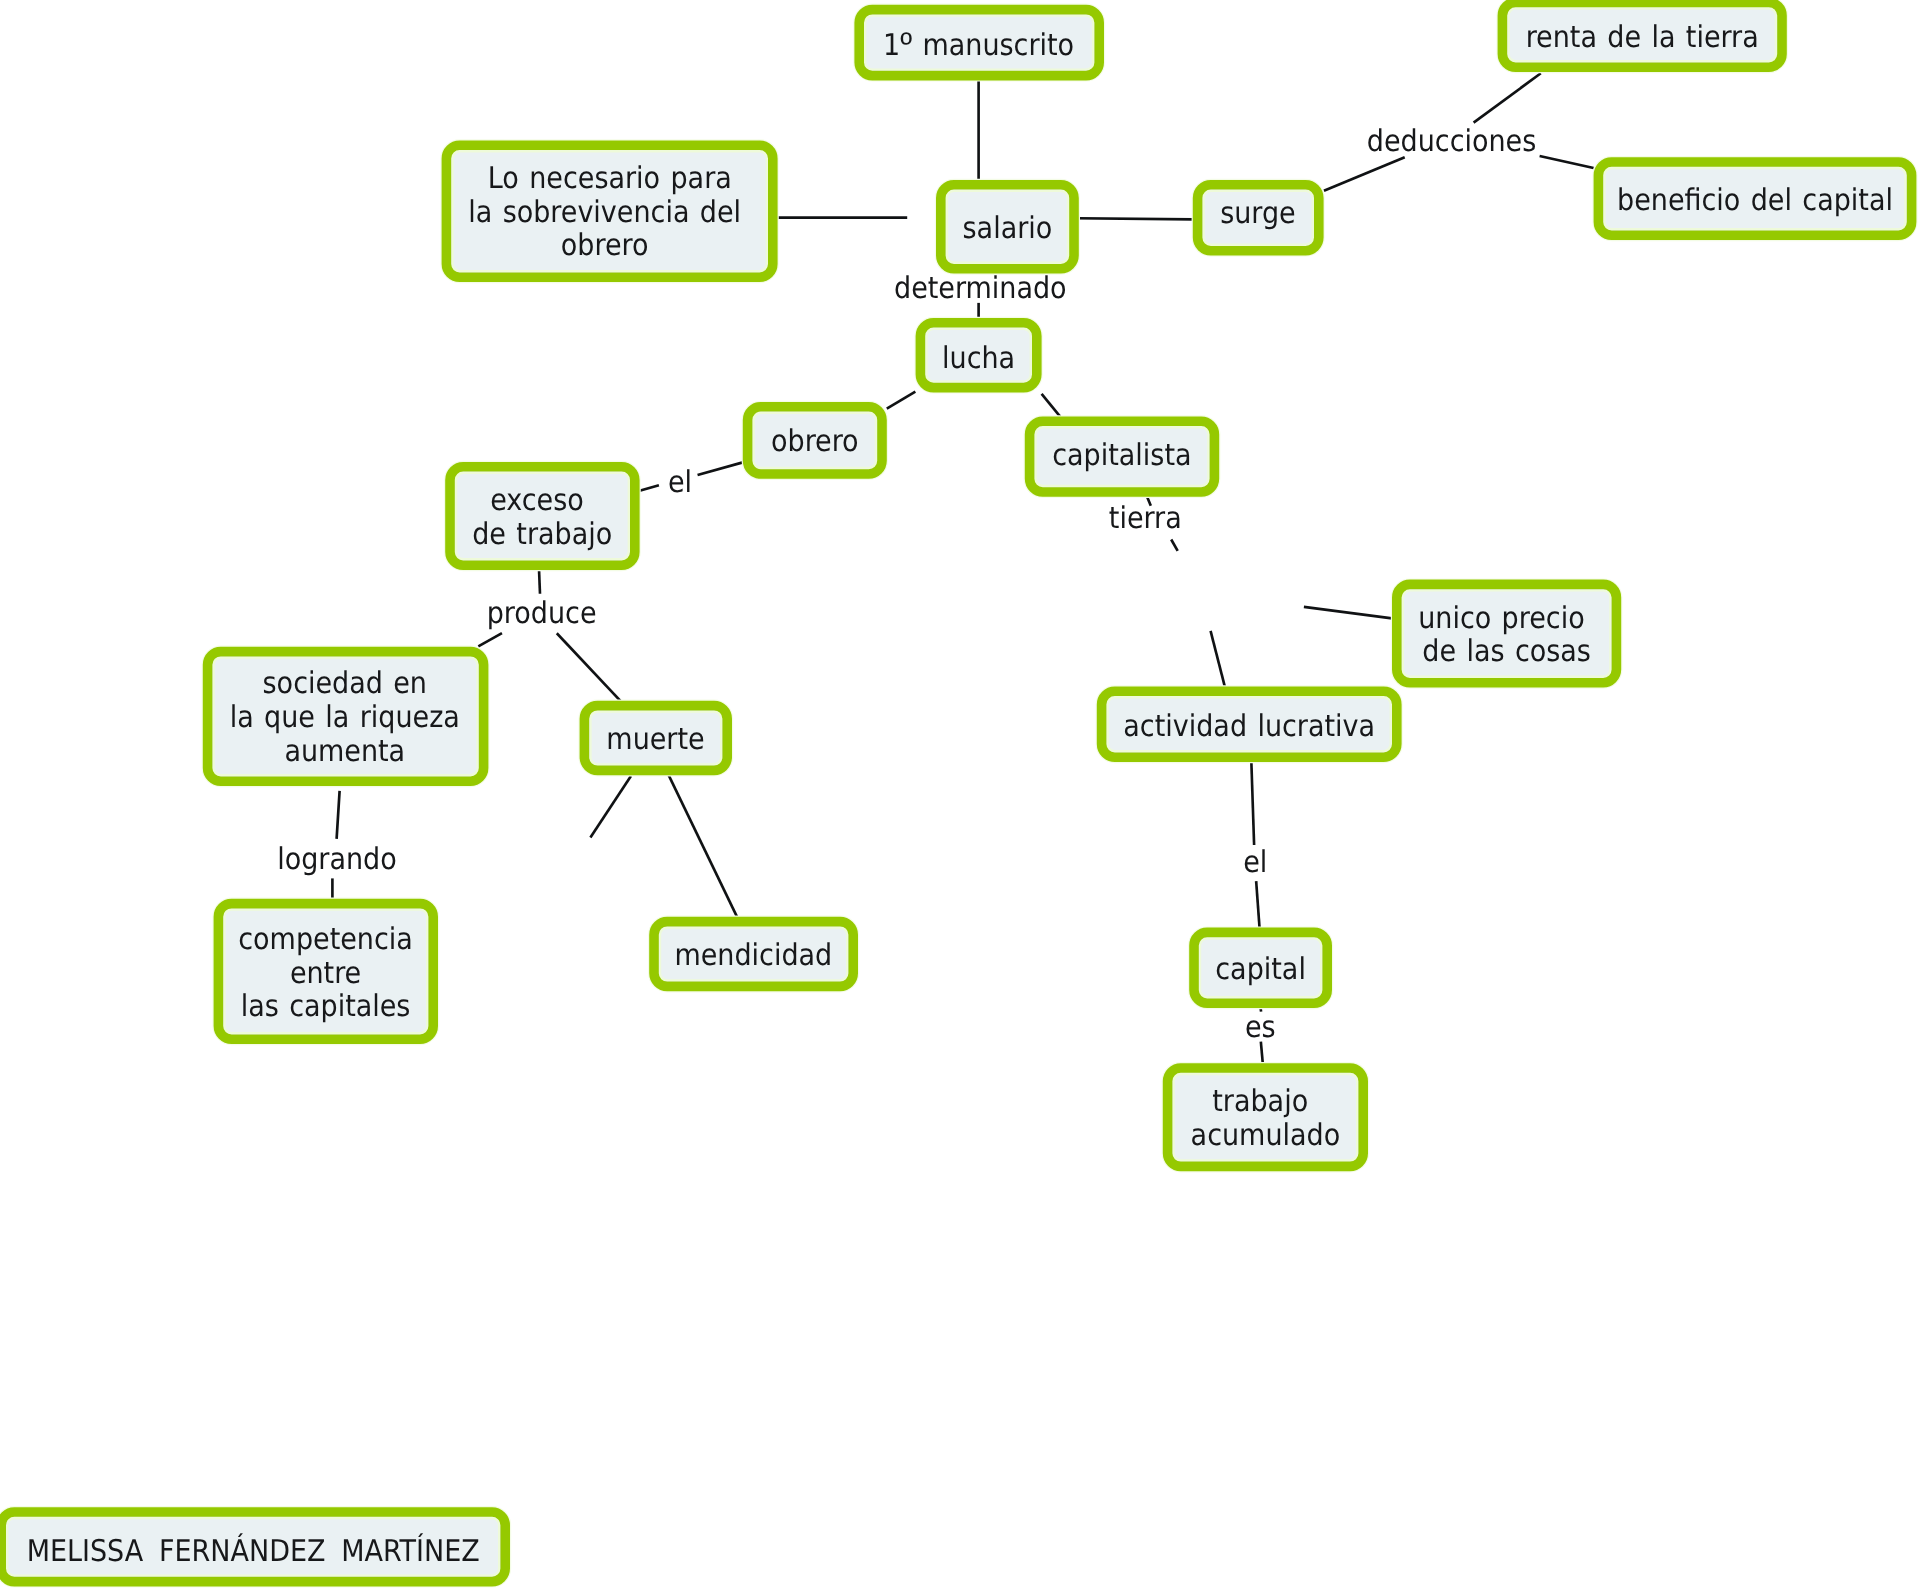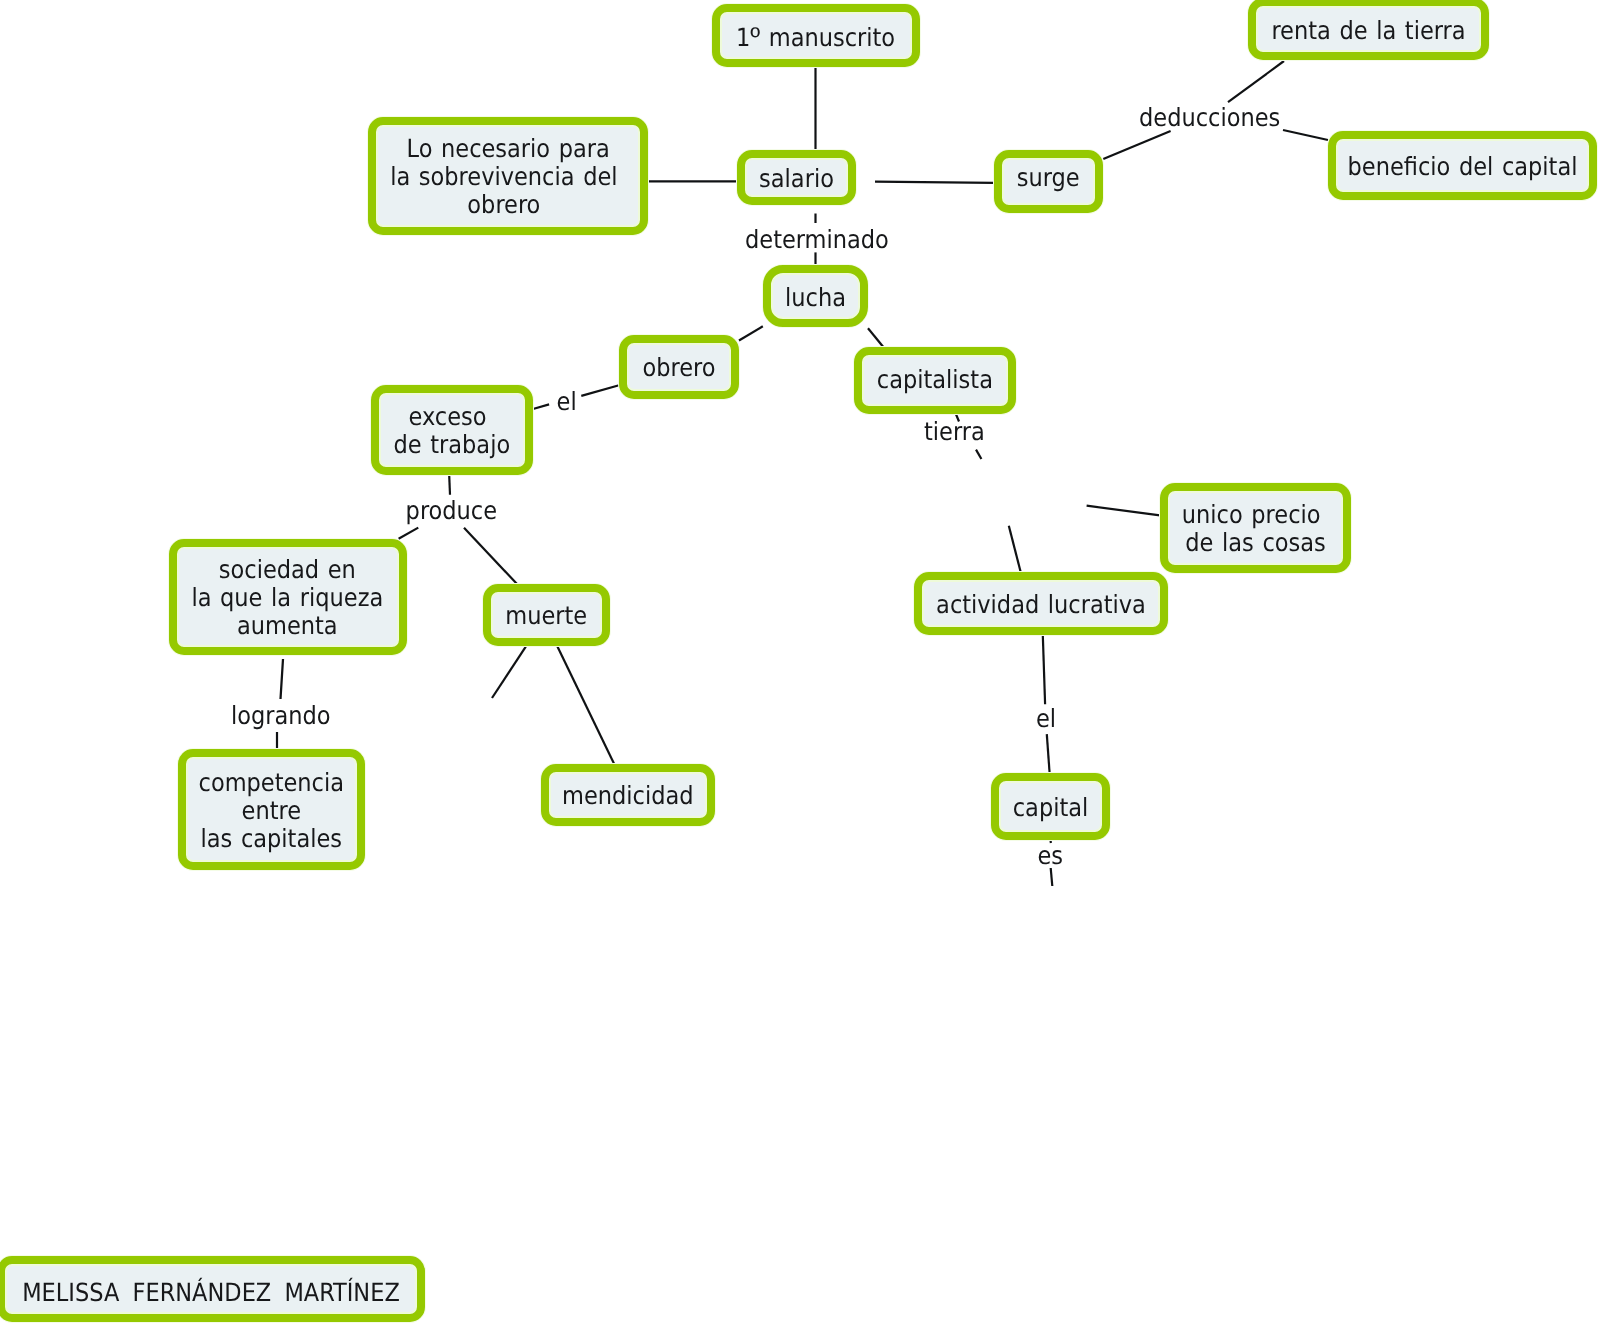--- a/index.html
+++ b/index.html
@@ -61,33 +61,33 @@
   </svg>
 
   <div class="node" style="left: 711.5px; top: 4.2px; width: 208px; height: 63.2px;">
     <span class="t">1<span class="ord">º</span> manuscrito</span>
   </div>
   <div class="node" style="left: 368.2px; top: 116.5px; width: 280px; height: 118.5px;">
     <span class="t">Lo necesario para
 la sobrevivencia del 
 obrero </span>
   </div>
-  <div class="node" style="left: 737px; top: 150px; width: 119px; height: 55px;">
+  <div class="node" style="left: 780px; top: 150px; width: 119px; height: 78px;">
     <span class="t">salario</span>
   </div>
   <div class="node" style="left: 994px; top: 150px; width: 108.5px; height: 62.6px;">
     <span class="t" style="transform: translateY(calc(-50% - 2.7px));">surge</span>
   </div>
   <div class="node" style="left: 1248px; top: -1.6px; width: 241px; height: 62px;">
     <span class="t" style="transform: translateY(calc(-50% + 2.1px));">renta de la tierra</span>
   </div>
   <div class="node" style="left: 1328px; top: 131.4px; width: 269px; height: 68.6px;">
     <span class="t">beneficio del capital</span>
   </div>
-  <div class="node" style="left: 763px; top: 265px; width: 105px; height: 62px; border-radius: 20px;">
+  <div class="node" style="left: 763px; top: 265px; width: 105px; height: 62px;">
     <span class="t" style="transform: translateY(calc(-50% + 2.4px));">lucha</span>
   </div>
   <div class="node" style="left: 619px; top: 335px; width: 120px; height: 64px;">
     <span class="t">obrero</span>
   </div>
   <div class="node" style="left: 853.9px; top: 346.5px; width: 162px; height: 67.5px;">
     <span class="t" style="transform: translateY(calc(-50% + 0px));">capitalista</span>
   </div>
   <div class="node" style="left: 370.7px; top: 384.5px; width: 162.3px; height: 90.5px;">
     <span class="t">exceso 
@@ -112,20 +112,24 @@
   <div class="node" style="left: 1160px; top: 483px; width: 191px; height: 89.5px;">
     <span class="t">unico precio 
 de las cosas</span>
   </div>
   <div class="node" style="left: 914px; top: 572px; width: 254px; height: 63px;">
     <span class="t">actividad lucrativa</span>
   </div>
   <div class="node" style="left: 991px; top: 773px; width: 119px; height: 67px;">
     <span class="t">capital</span>
   </div>
+  <div class="node" style="left: 969px; top: 886px; width: 171px; height: 90px;">
+    <span class="t">trabajo 
+acumulado</span>
+  </div>
   <div class="node" style="left: -3px; top: 1256px; width: 428px; height: 66px;">
     <span class="t" style="word-spacing: 6px; transform: translateY(calc(-50% + 4px));">MELISSA FERNÁNDEZ MARTÍNEZ</span>
   </div>
 
   <span class="lbl" style="left: 745px; top: 224.9px;">determinado</span>
   <span class="lbl" style="left: 1139px; top: 102.7px;">deducciones</span>
   <span class="lbl" style="left: 556.6px; top: 387.2px;">el</span>
   <span class="lbl" style="left: 924px; top: 417.4px;">tierra</span>
   <span class="lbl" style="left: 405.6px; top: 496.4px;">produce</span>
   <span class="lbl" style="left: 231px; top: 701.4px;">logrando</span>

